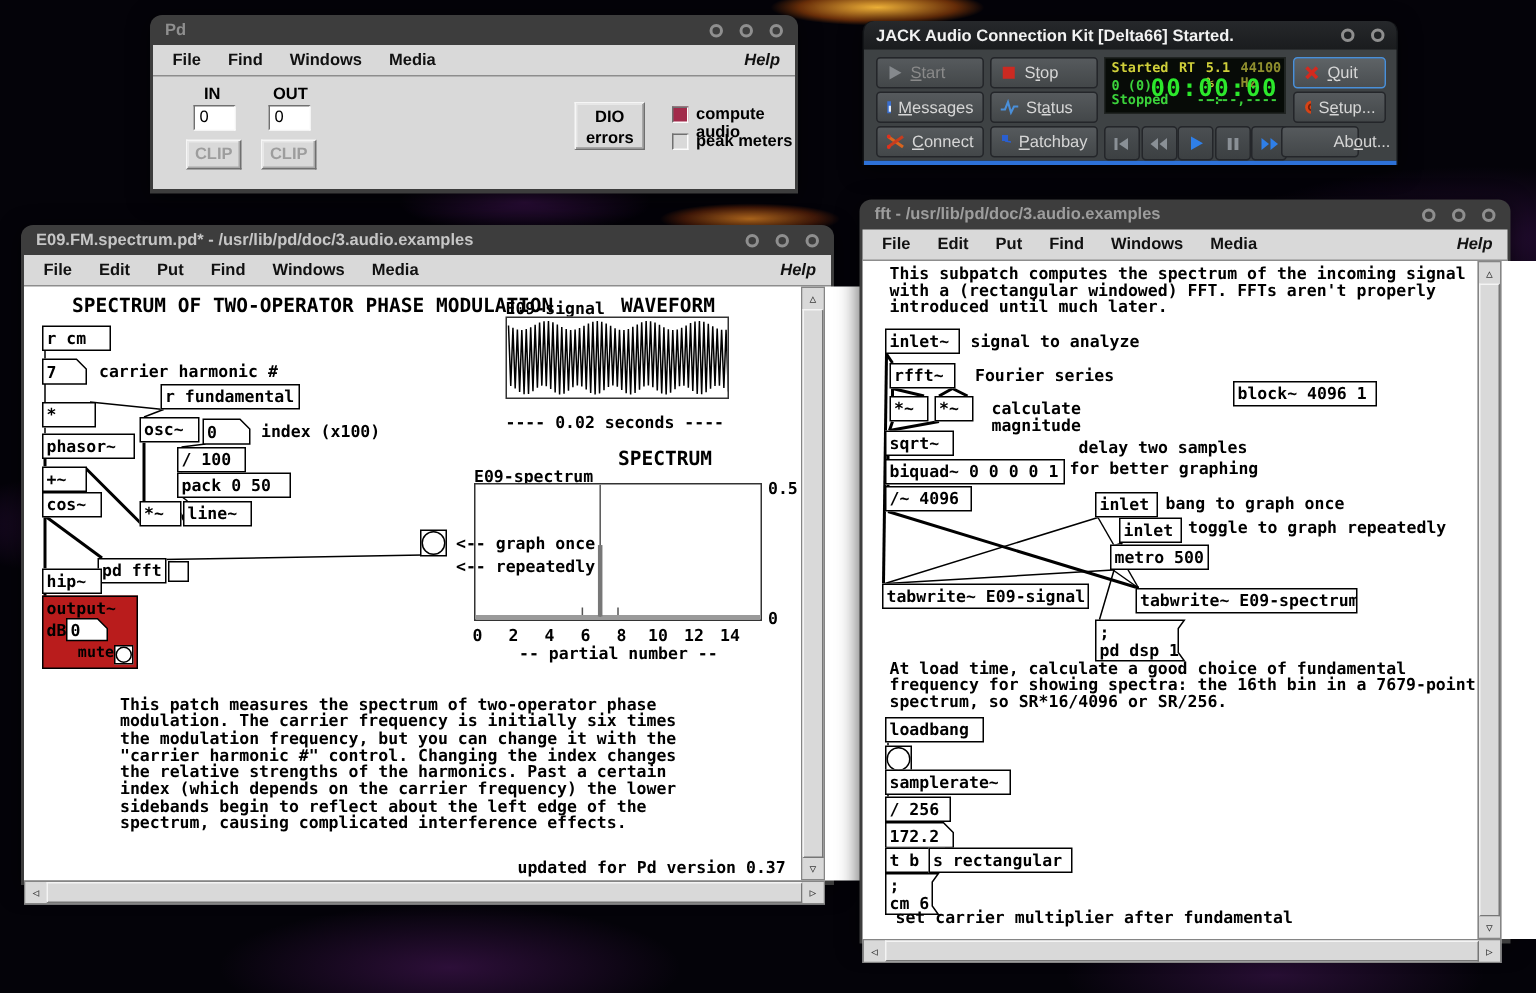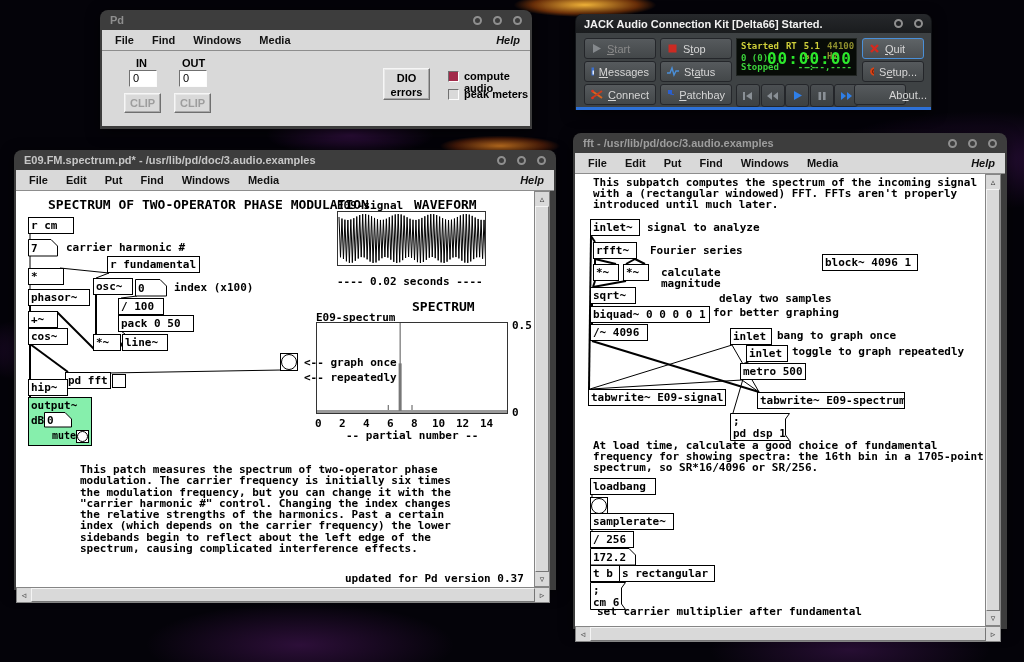--- a/index.html
+++ b/index.html
@@ -22,32 +22,32 @@
   .win{position:absolute;border-radius:8px 8px 0 0;box-shadow:0 3px 14px rgba(0,0,0,.65);}
   .pd-frame{background:#3d3d3d;padding:0 2px 3px 2px;border-radius:8px 8px 0 0;}
   .titlebar{height:20px;display:flex;align-items:center;padding:0 8px;font-size:11px;font-weight:bold;}
   .titlebar .title{white-space:nowrap;overflow:hidden;}
   .winbtns{margin-left:auto;display:flex;gap:11px;align-items:center;}
   .circlebtn{width:9px;height:9px;border:2px solid #8f8f8f;border-radius:50%;box-sizing:border-box;}
   .menubar{background:#d9d9d9;border-bottom:1px solid #8d8d8d;display:flex;align-items:center;height:20px;font-size:11px;font-weight:bold;color:#111;padding:0 4px;}
   .menu-item{padding:0 9px;}
   .menu-help{margin-left:auto;padding:0 6px;font-style:italic;}
   .canvas{position:relative;background:#fff;overflow:hidden;
-    font-family:"DejaVu Sans Mono","Liberation Mono",monospace;font-weight:bold;font-size:11px;color:#000;}
+    font-family:"DejaVu Sans Mono","Liberation Mono",monospace;font-weight:bold;font-size:11px;color:#000;padding-left:40px;}
   .wires{position:absolute;left:0;top:0;pointer-events:none;}
 
   
   .pd-obj{position:absolute;background:#fff;border:1px solid #000;height:17px;line-height:15px;
     padding:0 2px;white-space:pre;box-sizing:border-box;overflow:hidden;}
   .pd-comment{position:absolute;white-space:pre;line-height:11px;}
   .pd-bng{position:absolute;background:#fff;border:1px solid #000;box-sizing:border-box;}
   .pd-bng::after{content:"";position:absolute;inset:0px;border:1px solid #000;border-radius:50%;}
   .pd-tgl{position:absolute;background:#fff;border:1px solid #000;box-sizing:border-box;}
   .pd-svgbox{position:absolute;overflow:visible;}
-  .pd-output{position:absolute;background:#86efac;border:1px solid #000;box-sizing:border-box;
+  .pd-output{position:absolute;background:#b91c1c;border:1px solid #000;box-sizing:border-box;
     padding:1px 2px;line-height:14px;}
   .pd-output .orow{display:flex;align-items:flex-end;height:15px;}
   .graph{position:absolute;border:1px solid #333;background:#fff;box-sizing:border-box;}
   .canvas-label{position:absolute;white-space:pre;}
 
   
   .sb{position:absolute;background:#cfcfcf;border:1px solid #858585;box-sizing:border-box;display:flex;}
   .sb-v{flex-direction:column;}
   .sb-btn{flex:0 0 14px;display:flex;align-items:center;justify-content:center;
     font-size:9px;color:#3a3a3a;background:#d9d9d9;}
@@ -457,21 +457,21 @@
           <div class="pd-comment" style="position: absolute; left: 217px; top: 172px;">toggle to graph repeatedly</div>
           <div class="pd-obj" style="width: 66px; position: absolute; left: 165px; top: 189px;">metro 500</div>
           <div class="pd-obj" style="width: 138px; position: absolute; left: 13px; top: 215px;">tabwrite~ E09-signal</div>
           <div class="pd-obj" style="width: 148px; position: absolute; left: 182px; top: 218px;">tabwrite~ E09-spectrum</div>
           <svg width="60" height="28" class="pd-svgbox" style="position: absolute; left: 155px; top: 239px;">
             <polygon points="0.5,0.5 59.5,0.5 55.5,6 55.5,22 59.5,27.5 0.5,27.5" fill="#fff" stroke="#000"></polygon>
             <text x="3" y="12" fill="#000" font-family="DejaVu Sans Mono, monospace" font-size="11" font-weight="bold">;</text>
             <text x="3" y="24" fill="#000" font-family="DejaVu Sans Mono, monospace" font-size="11" font-weight="bold">pd dsp 1</text>
           </svg>
           <div class="pd-comment" style="position: absolute; left: 18px; top: 266px;">At load time, calculate a good choice of fundamental</div>
-          <div class="pd-comment" style="position: absolute; left: 18px; top: 277px;">frequency for showing spectra: the 16th bin in a 1705-point</div>
+          <div class="pd-comment" style="position: absolute; left: 18px; top: 277px;">frequency for showing spectra: the 16th bin in a 7679-point</div>
           <div class="pd-comment" style="position: absolute; left: 18px; top: 288px;">spectrum, so SR*16/4096 or SR/256.</div>
           <div class="pd-obj" style="width: 66px; position: absolute; left: 15px; top: 304px;">loadbang</div>
           <div class="pd-bng" style="width: 18px; height: 18px; position: absolute; left: 15px; top: 323px;"></div>
           <div class="pd-obj" style="width: 84px; position: absolute; left: 15px; top: 339px;">samplerate~</div>
           <div class="pd-obj" style="width: 44px; position: absolute; left: 15px; top: 357px;">/ 256</div>
           <svg width="46" height="18" class="pd-svgbox" style="position: absolute; left: 15px; top: 374px;">
             <polygon points="0.5,0.5 39,0.5 45.5,7 45.5,17 0.5,17" fill="#fff" stroke="#000"></polygon>
             <text x="3" y="13" fill="#000" font-family="DejaVu Sans Mono, monospace" font-size="11" font-weight="bold">172.2</text>
           </svg>
           <div class="pd-obj" style="width: 40px; position: absolute; left: 15px; top: 391px;">t b f</div>

